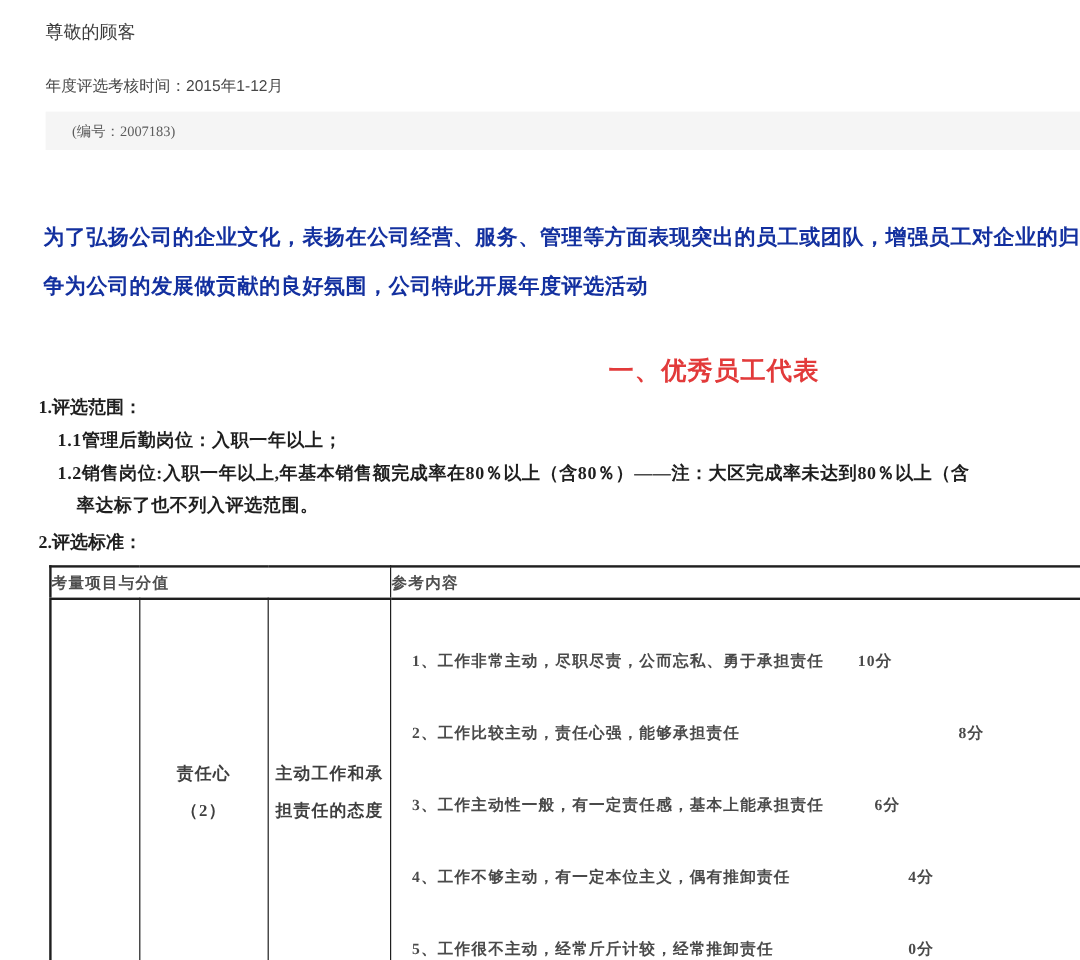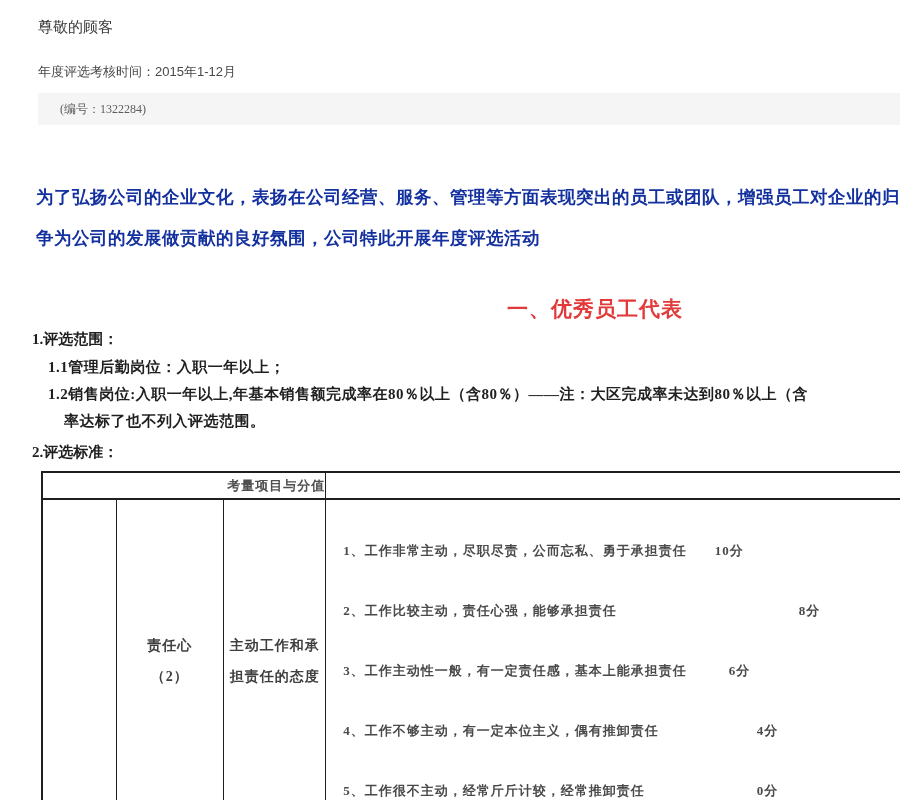--- a/index.html
+++ b/index.html
@@ -68,21 +68,21 @@
   }
   .score-table th, .score-table td {
     border: 1px solid #1f1f1f;
     padding: 0;
   }
   .score-table { border: 2px solid #1f1f1f; }
   .score-table thead th {
     height: 25px;
     font-size: 13px; font-weight: bold; color: #4f4f4f;
     border-bottom: 2px solid #1f1f1f;
-    text-align: right; vertical-align: middle;
+    text-align: left; vertical-align: middle;
     letter-spacing: 1px;
   }
   .col-cat { width: 71px; }
   .col-item { width: 103px; }
   .col-def { width: 98px; }
   .col-ref { width: 629px; }
 
   .row-main td { height: 298px; border-bottom: 2px solid #1f1f1f; }
   .cell-category { border-bottom: 1px solid #1f1f1f !important; }
 
@@ -106,21 +106,21 @@
 </head>
 <body>
 
 <div class="doc">
 
   <div class="greeting">尊敬的顾客</div>
 
   <div class="meta">年度评选考核时间：2015年1-12月</div>
 
   <div class="code-bar">
-    <span class="code-text">(编号：1322284)</span>
+    <span class="code-text">(编号：2007183)</span>
   </div>
 
   <div class="intro">
     <div class="intro-line">为了弘扬公司的企业文化，表扬在公司经营、服务、管理等方面表现突出的员工或团队，增强员工对企业的归</div>
     <div class="intro-line">争为公司的发展做贡献的良好氛围，公司特此开展年度评选活动</div>
   </div>
 
   <div class="section-heading">一、优秀员工代表</div>
 
   <div class="list-block">

